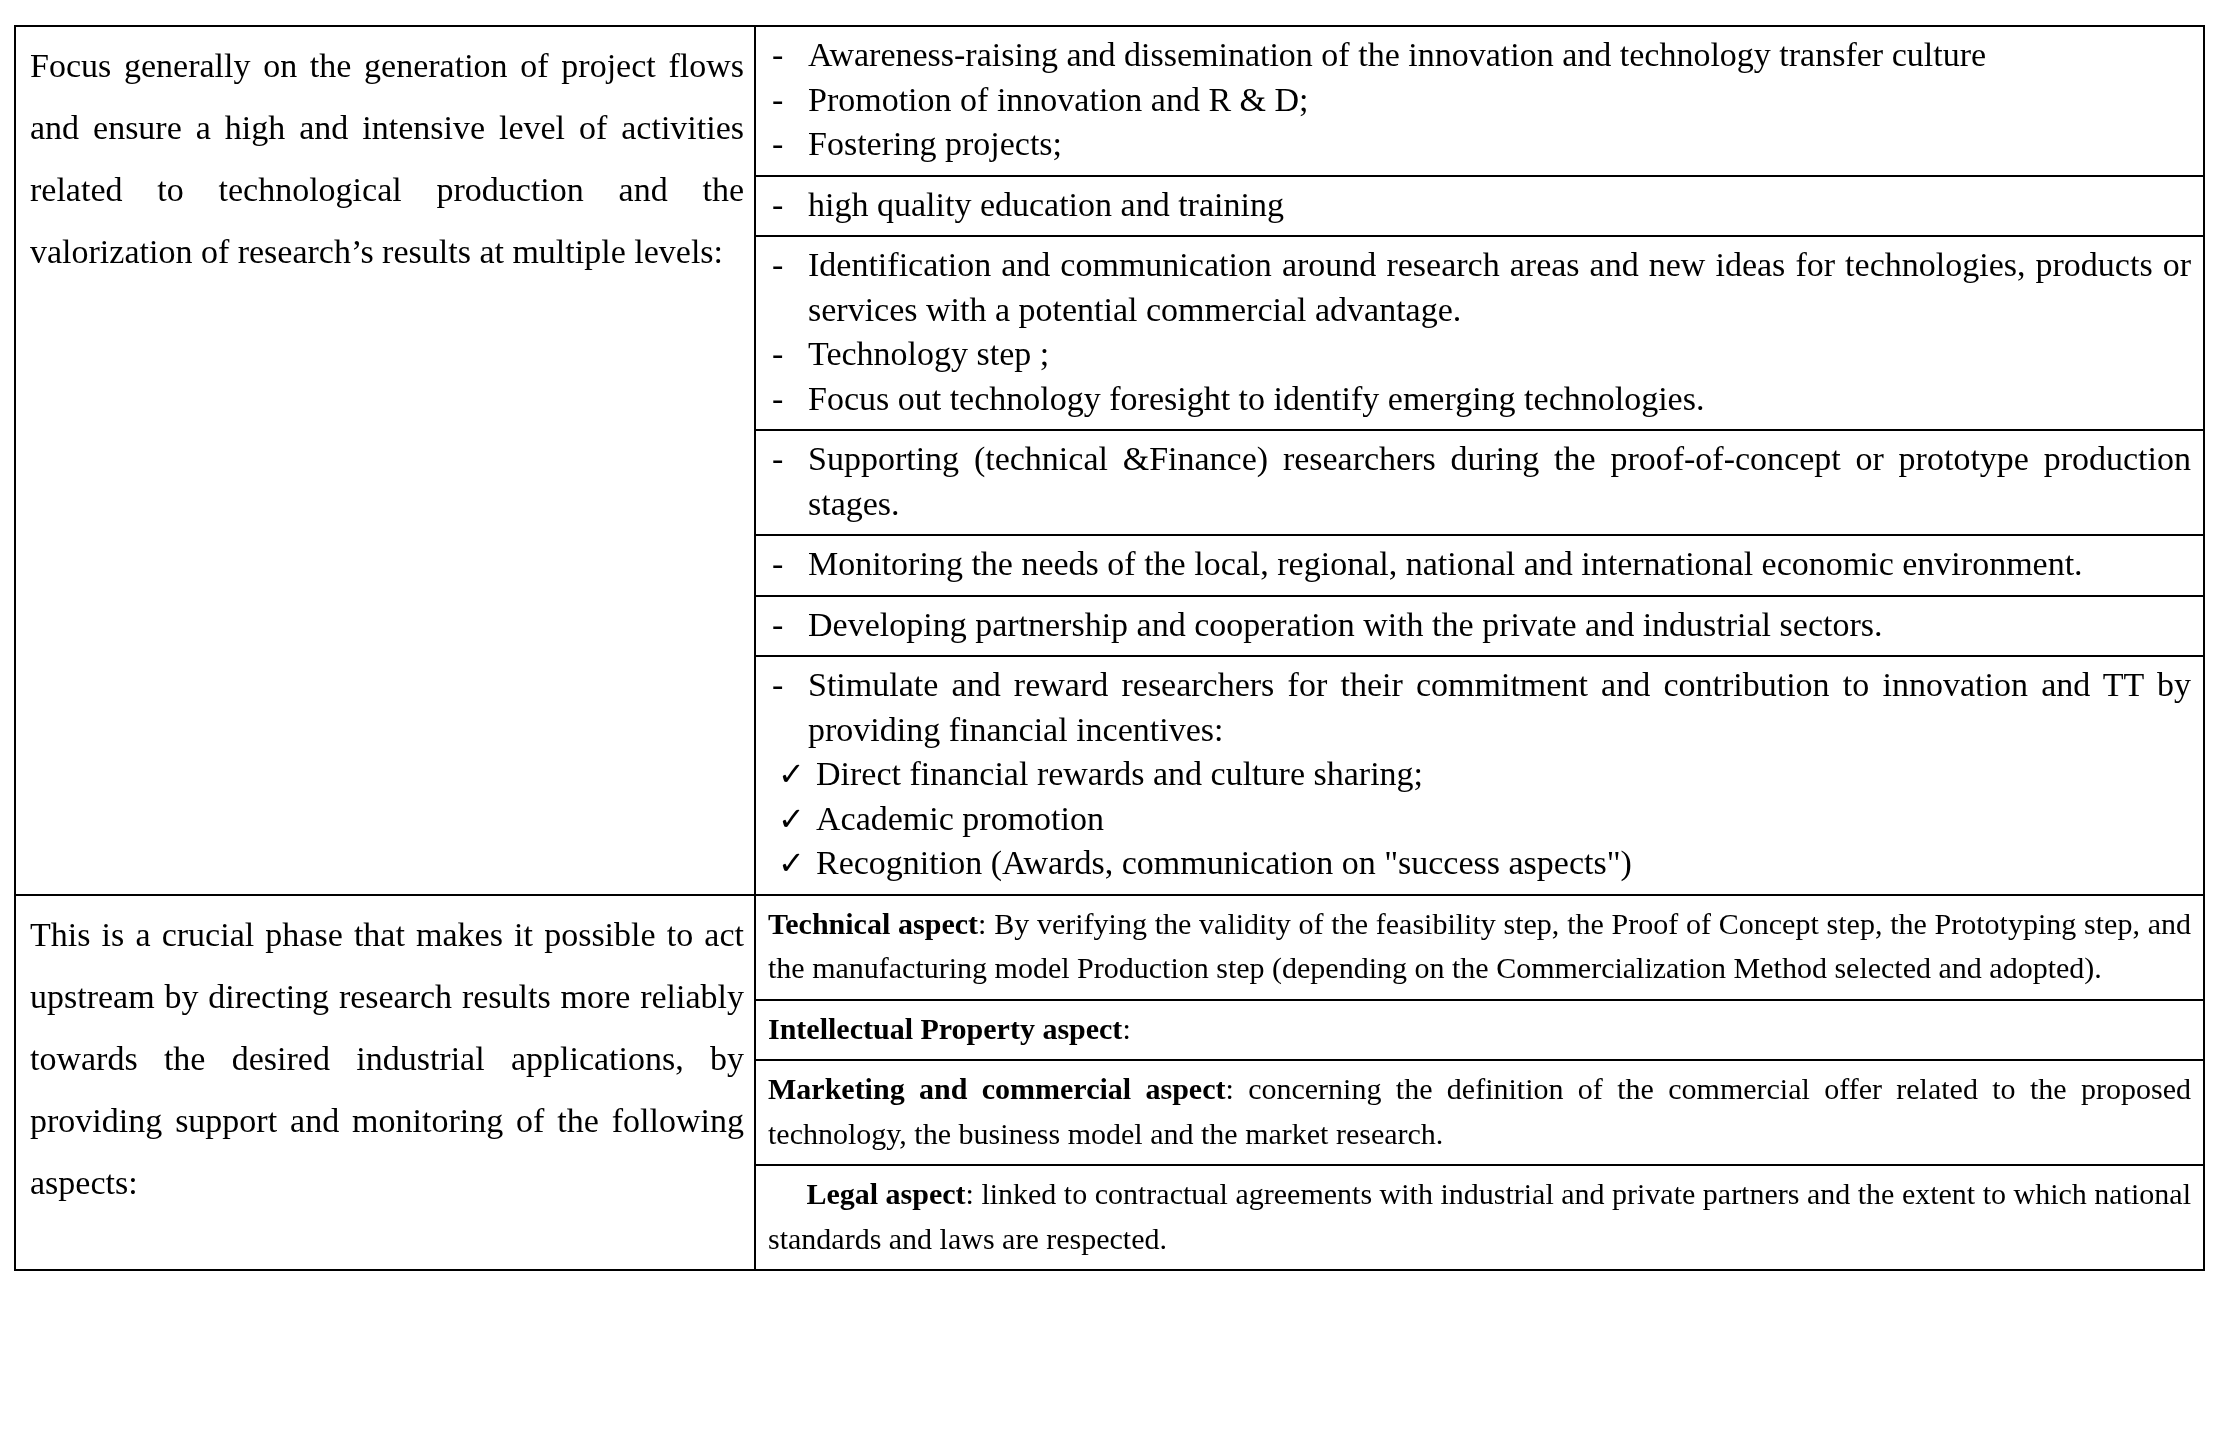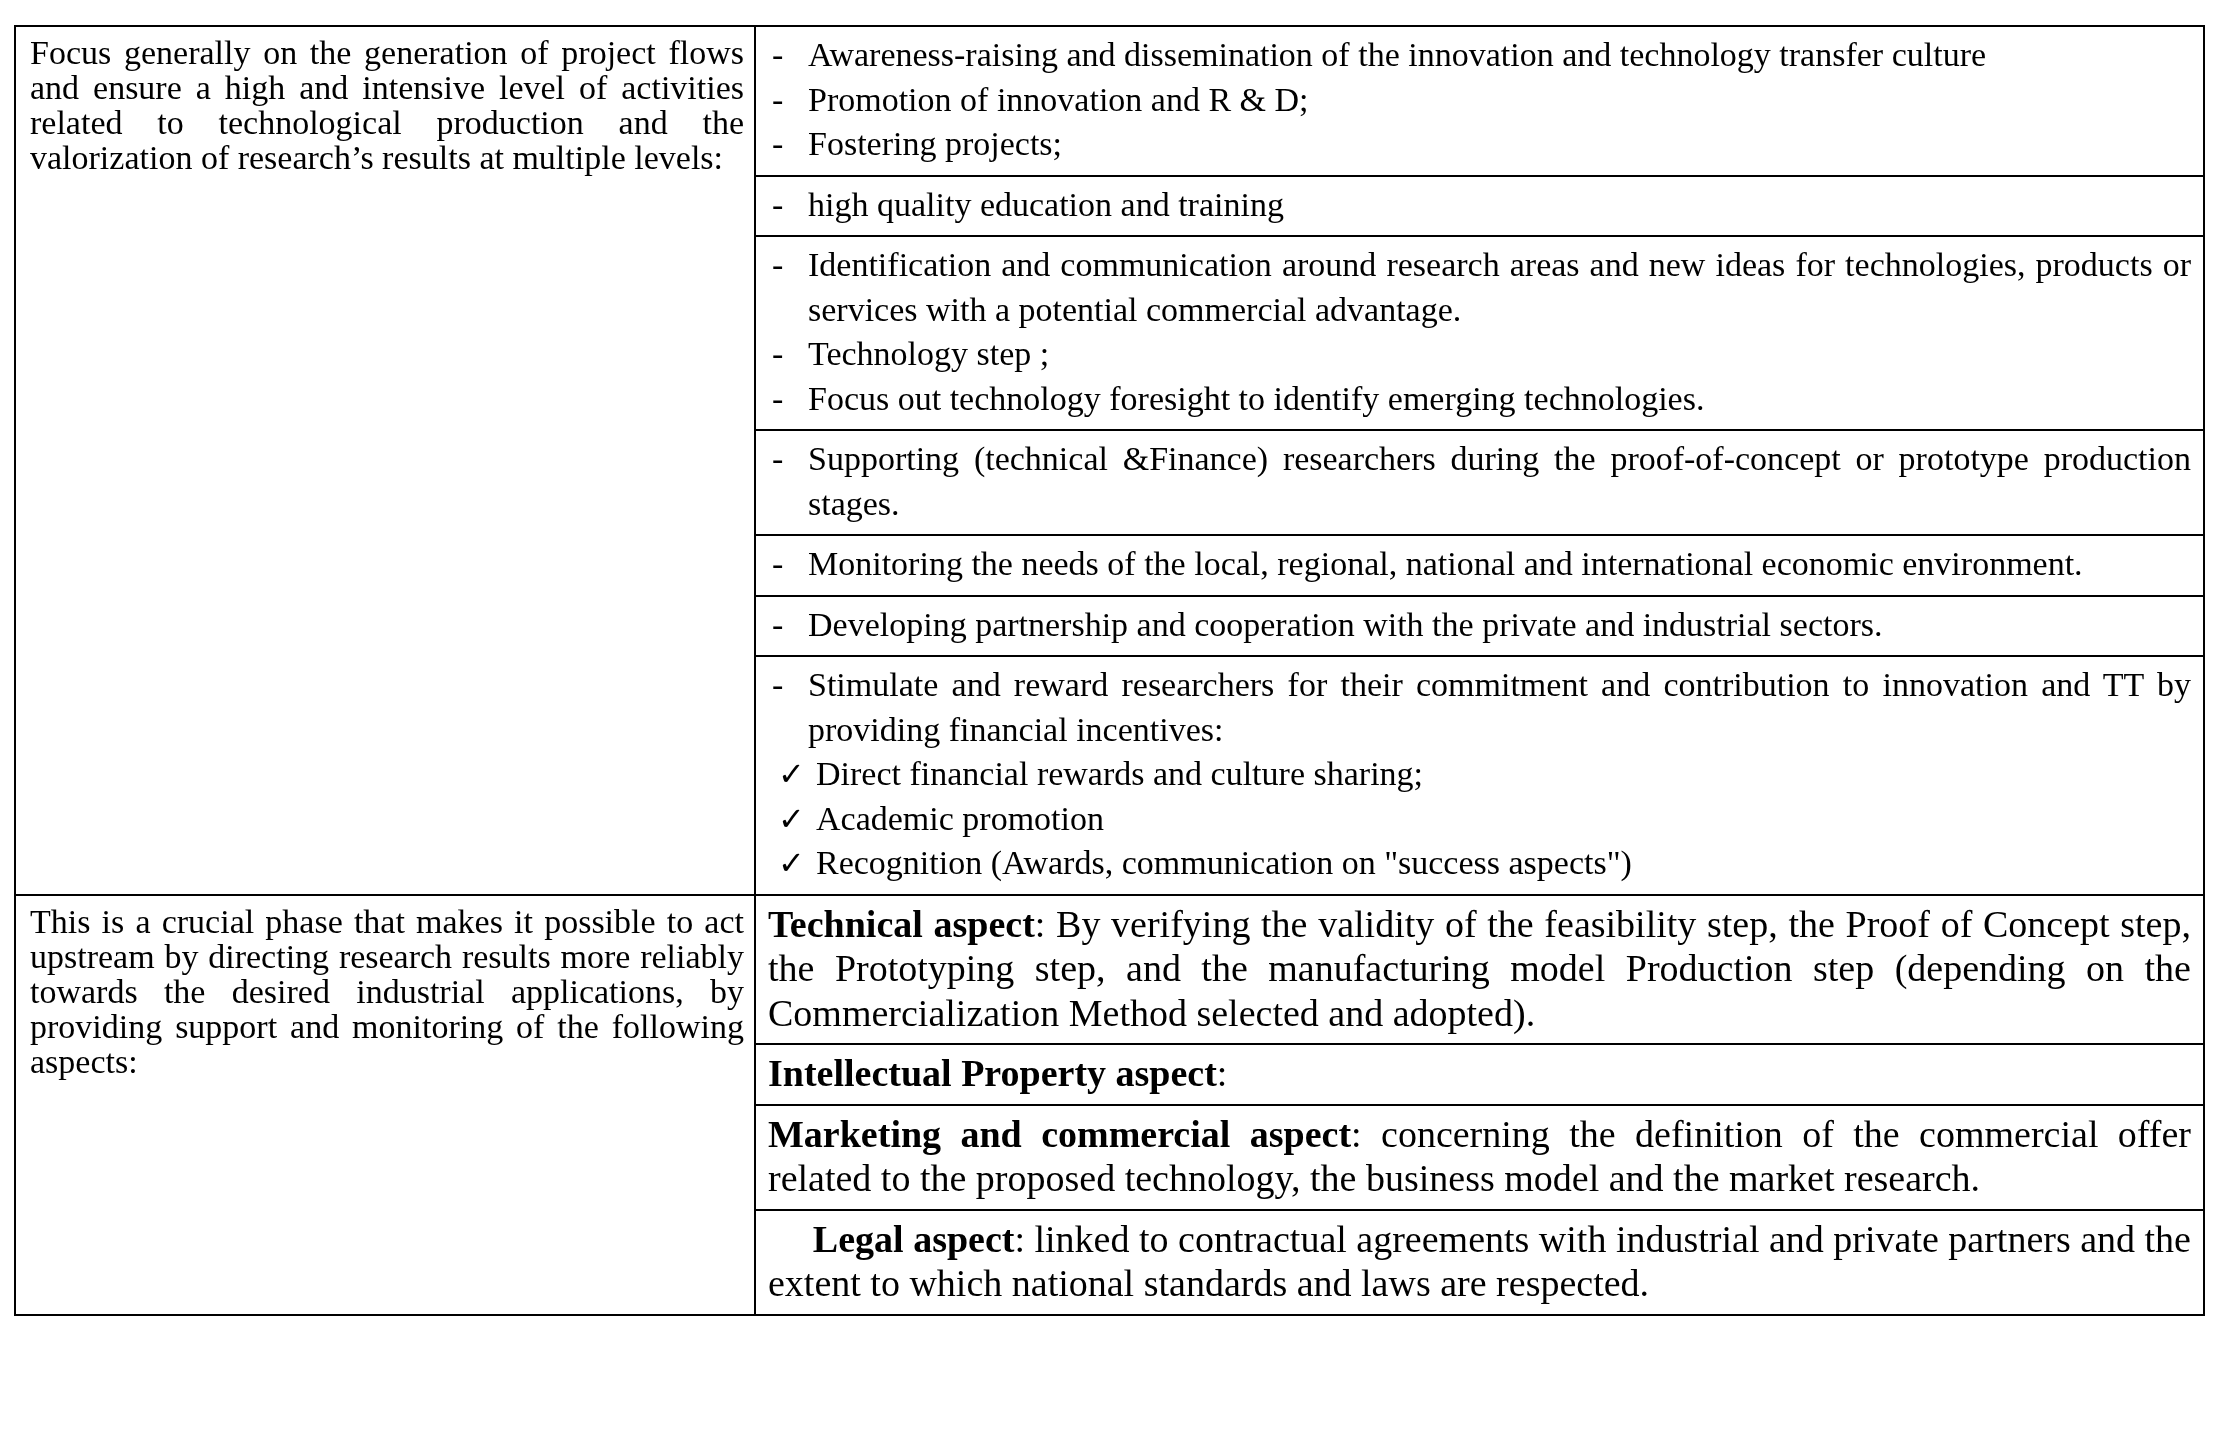--- a/index.html
+++ b/index.html
@@ -58,21 +58,21 @@
     vertical-align: top;
     padding: 0;
   }
 
   .col-left  { width: 738px; }
   .col-right { width: 1447px; }
 
   .leftcell {
     padding: 8px 10px 10px 14px;
     font-size: 34px;
-    line-height: 35px;
+    line-height: 62px;
     text-align: justify;
     text-align-last: left;
     -moz-text-align-last: left;
     hyphens: none;
   }
 
   
   table.sub {
     width: 100%;
     border-collapse: collapse;
@@ -122,21 +122,21 @@
     text-align: left;
   }
   .check-list li .marker {
     position: absolute;
     left: 10px;
     top: 0;
     font-size: 32px;
   }
 
   .para {
-    font-size: 38px;
+    font-size: 30px;
     line-height: 44.5px;
     text-align: justify;
     text-align-last: left;
     -moz-text-align-last: left;
     margin: 0;
   }
   .para.left-only {
     text-align: right;
   }
   .bold { font-weight: bold; }

